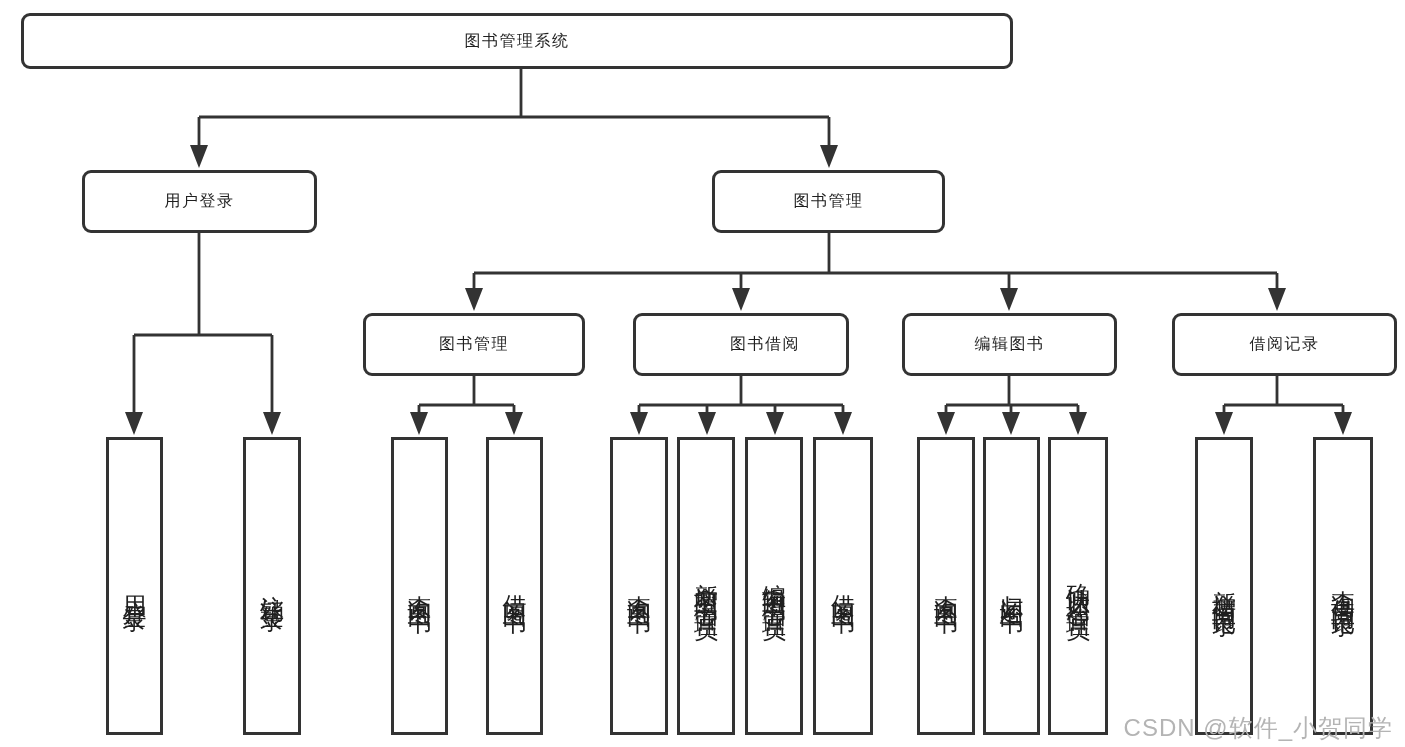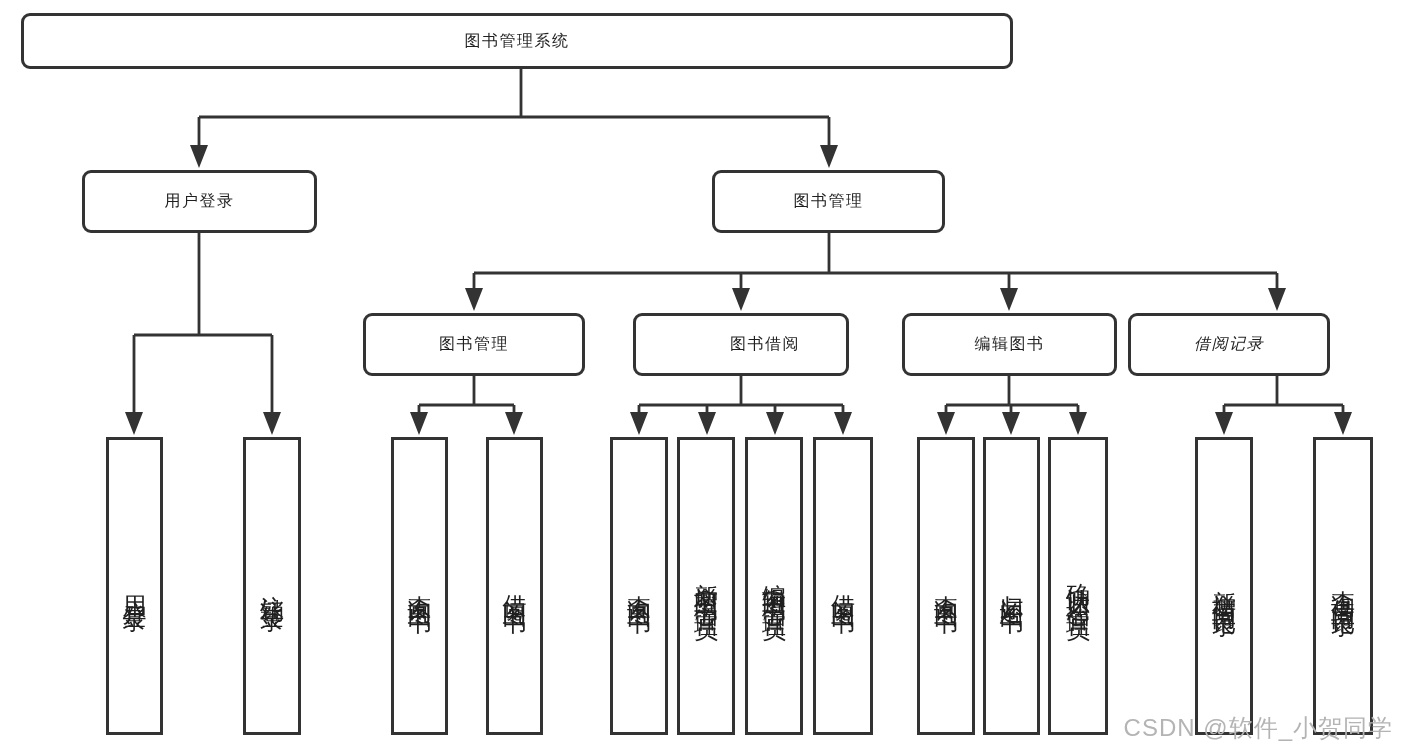--- a/index.html
+++ b/index.html
@@ -105,21 +105,21 @@
   </svg>
 
   <div class="box hbox" style="left:21px;top:13px;width:992px;height:56px;">图书管理系统</div>
 
   <div class="box hbox" style="left:82px;top:170px;width:235px;height:63px;">用户登录</div>
   <div class="box hbox" style="left:712px;top:170px;width:233px;height:63px;">图书管理</div>
 
   <div class="box hbox" style="left:363px;top:313px;width:222px;height:63px;">图书管理</div>
   <div class="box hbox" style="left:633px;top:313px;width:216px;height:63px;padding-left:48px;">图书借阅</div>
   <div class="box hbox" style="left:902px;top:313px;width:215px;height:63px;">编辑图书</div>
-  <div class="box hbox" style="left:1128px;top:313px;width:202px;height:63px;font-style:italic;">借阅记录</div>
+  <div class="box hbox" style="left:1172px;top:313px;width:225px;height:63px;">借阅记录</div>
 
   <div class="box vbox" style="left:106px;top:437px;width:57px;height:298px;">用户登录</div>
   <div class="box vbox" style="left:243px;top:437px;width:58px;height:298px;">注销登录</div>
 
   <div class="box vbox" style="left:391px;top:437px;width:57px;height:298px;">查询图书</div>
   <div class="box vbox" style="left:486px;top:437px;width:57px;height:298px;">借阅图书</div>
 
   <div class="box vbox" style="left:610px;top:437px;width:58px;height:298px;">查询图书</div>
   <div class="box vbox" style="left:677px;top:437px;width:58px;height:298px;">新增图书（管理员）</div>
   <div class="box vbox" style="left:745px;top:437px;width:58px;height:298px;">编辑图书（管理员）</div>

